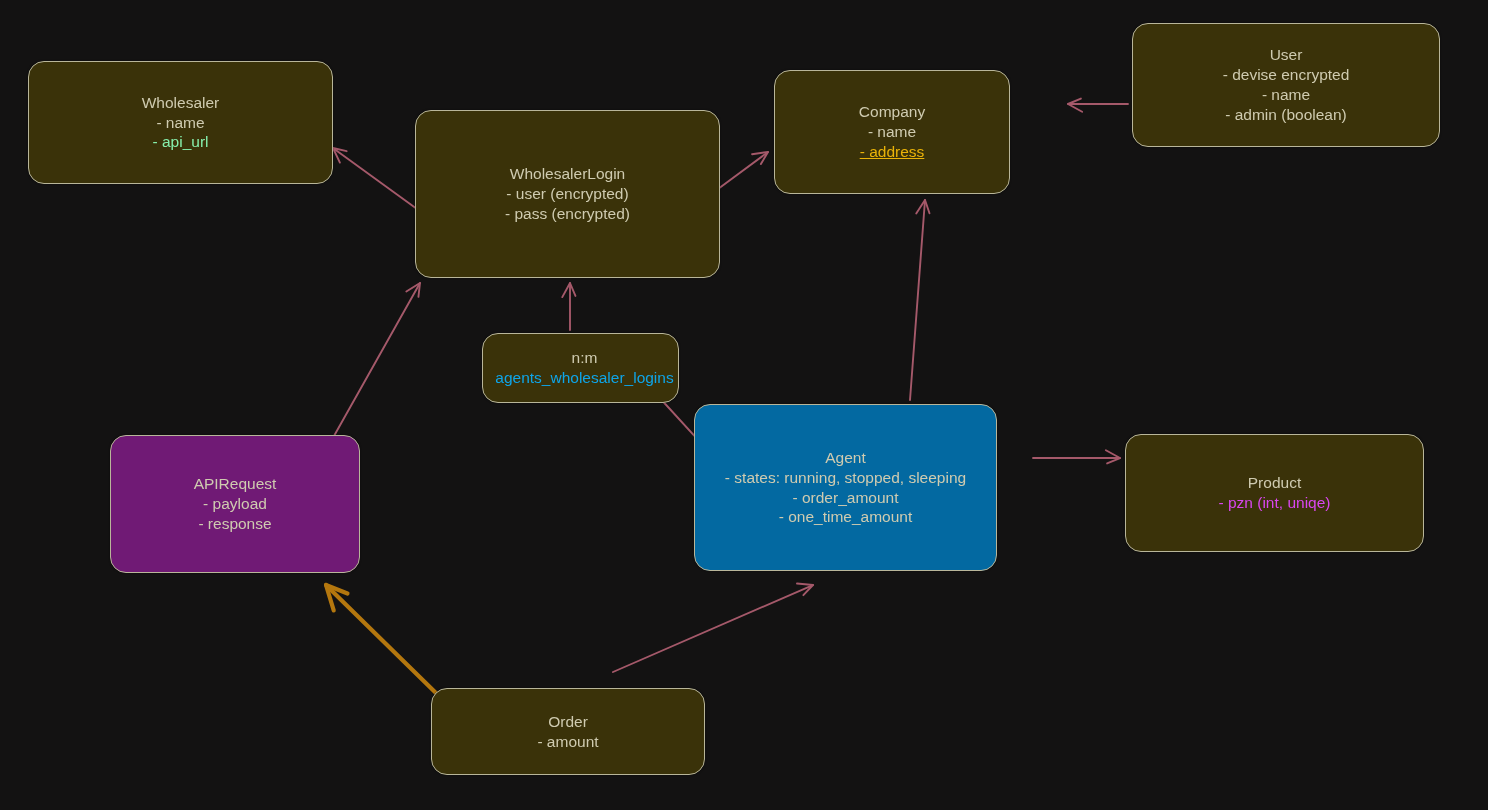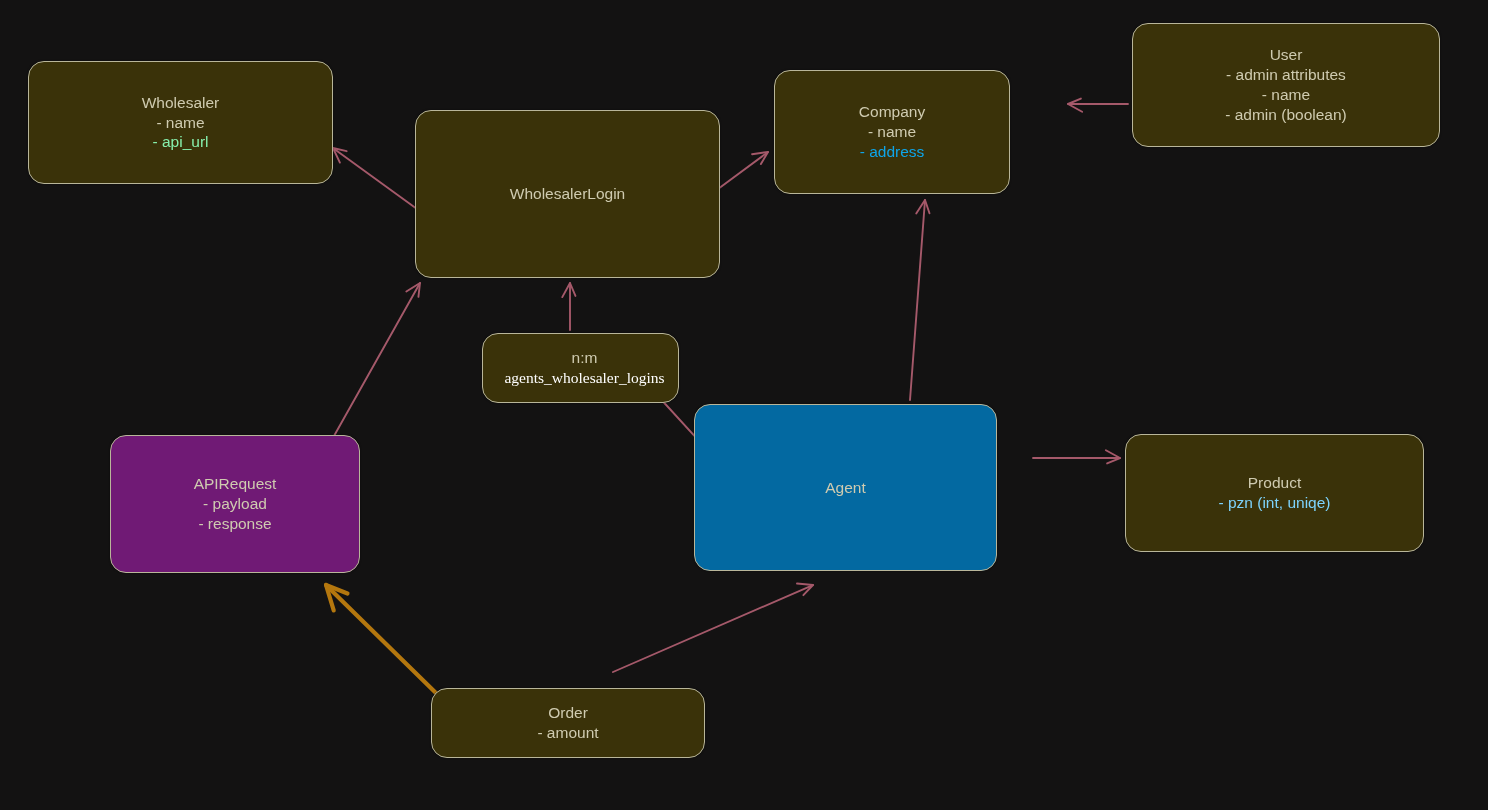--- a/index.html
+++ b/index.html
@@ -125,56 +125,65 @@
   <div id="nodes-layer">
       <div class="node" style="left: 28px; top: 61px; width: 305px; height: 123px; background: rgb(58, 50, 9); border-color: rgb(185, 182, 154);">
         <div class="node-title" style="color: rgb(207, 203, 176);">Wholesaler</div>
         <ul class="node-attrs">
           <li style="color: rgb(207, 203, 176);">- name</li>
           <li style="color: #86efac;">- api_url</li>
         </ul>
       </div>
       <div class="node" style="left: 415px; top: 110px; width: 305px; height: 168px; background: rgb(58, 50, 9); border-color: rgb(185, 182, 154);">
         <div class="node-title" style="color: rgb(207, 203, 176);">WholesalerLogin</div>
+        <ul class="node-attrs">
+          <li style="color: rgb(207, 203, 176);">- user (encrypted)</li>
+          <li style="color: rgb(207, 203, 176);">- pass (encrypted)</li>
+        </ul>
       </div>
       <div class="node" style="left: 774px; top: 70px; width: 236px; height: 124px; background: rgb(58, 50, 9); border-color: rgb(185, 182, 154);">
         <div class="node-title" style="color: rgb(207, 203, 176);">Company</div>
         <ul class="node-attrs">
           <li style="color: rgb(207, 203, 176);">- name</li>
-          <li style="color: #0ea5e9;">- address</li>
+          <li style="color: #eab308; text-decoration: underline;">- address</li>
         </ul>
       </div>
       <div class="node" style="left: 1132px; top: 23px; width: 308px; height: 124px; background: rgb(58, 50, 9); border-color: rgb(185, 182, 154);">
         <div class="node-title" style="color: rgb(207, 203, 176);">User</div>
         <ul class="node-attrs">
-          <li style="color: rgb(207, 203, 176);">- admin attributes</li>
+          <li style="color: rgb(207, 203, 176);">- devise encrypted</li>
           <li style="color: rgb(207, 203, 176);">- name</li>
           <li style="color: rgb(207, 203, 176);">- admin (boolean)</li>
         </ul>
       </div>
       <div class="node" style="left: 482px; top: 333px; width: 197px; height: 70px; background: rgb(58, 50, 9); border-color: rgb(185, 182, 154); padding-left: 8px;">
         <div class="node-title" style="color: rgb(207, 203, 176);">n:m</div>
-        <div class="node-subtitle" style="color: #ffffff; font-family: Liberation Serif, serif;">agents_wholesaler_logins</div>
+        <div class="node-subtitle" style="color: #0ea5e9;">agents_wholesaler_logins</div>
       </div>
       <div class="node" style="left: 694px; top: 404px; width: 303px; height: 167px; background: #0369a1; border-color: rgb(185, 182, 154);">
         <div class="node-title" style="color: rgb(207, 203, 176);">Agent</div>
+        <ul class="node-attrs">
+          <li style="color: rgb(207, 203, 176);">- states: running, stopped, sleeping</li>
+          <li style="color: rgb(207, 203, 176);">- order_amount</li>
+          <li style="color: rgb(207, 203, 176);">- one_time_amount</li>
+        </ul>
       </div>
       <div class="node" style="left: 1125px; top: 434px; width: 299px; height: 118px; background: rgb(58, 50, 9); border-color: rgb(185, 182, 154);">
         <div class="node-title" style="color: rgb(207, 203, 176);">Product</div>
         <ul class="node-attrs">
-          <li style="color: #7dd3fc;">- pzn (int, uniqe)</li>
+          <li style="color: #d946ef;">- pzn (int, uniqe)</li>
         </ul>
       </div>
       <div class="node" style="left: 110px; top: 435px; width: 250px; height: 138px; background: #701a75; border-color: rgb(185, 182, 154);">
         <div class="node-title" style="color: rgb(207, 203, 176);">APIRequest</div>
         <ul class="node-attrs">
           <li style="color: rgb(207, 203, 176);">- payload</li>
           <li style="color: rgb(207, 203, 176);">- response</li>
         </ul>
       </div>
-      <div class="node" style="left: 431px; top: 688px; width: 274px; height: 70px; background: rgb(58, 50, 9); border-color: rgb(185, 182, 154);">
+      <div class="node" style="left: 431px; top: 688px; width: 274px; height: 87px; background: rgb(58, 50, 9); border-color: rgb(185, 182, 154);">
         <div class="node-title" style="color: rgb(207, 203, 176);">Order</div>
         <ul class="node-attrs">
           <li style="color: rgb(207, 203, 176);">- amount</li>
         </ul>
       </div>
     </div>
 </div>
 
 </body></html>

